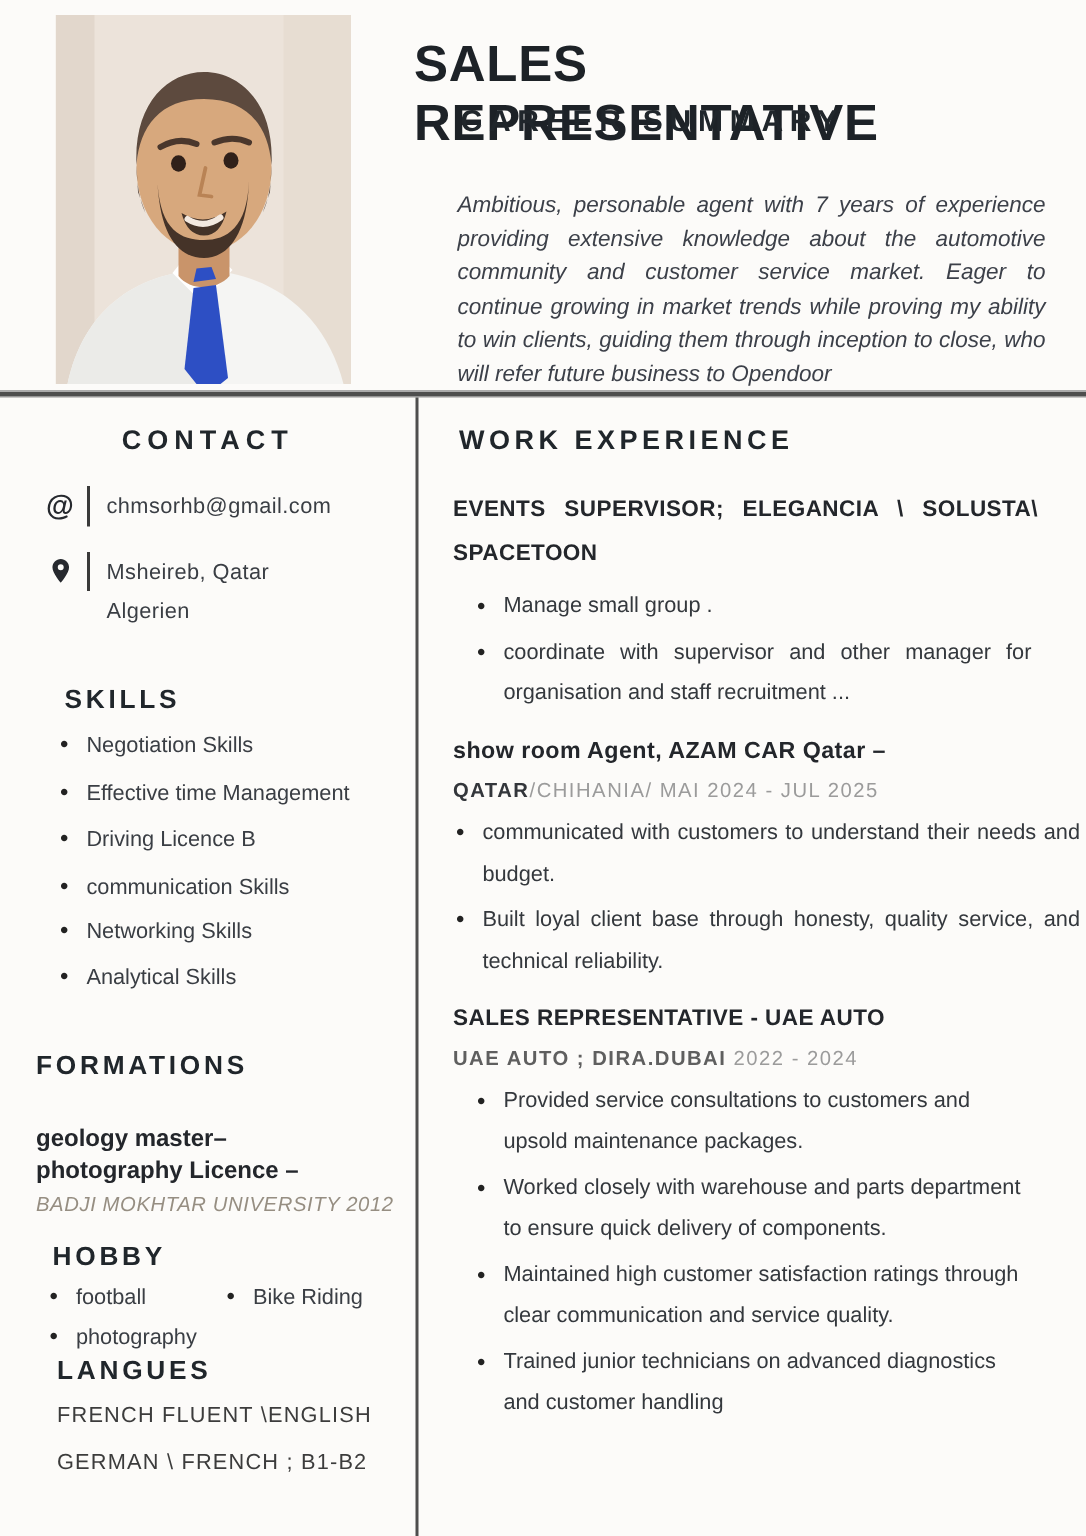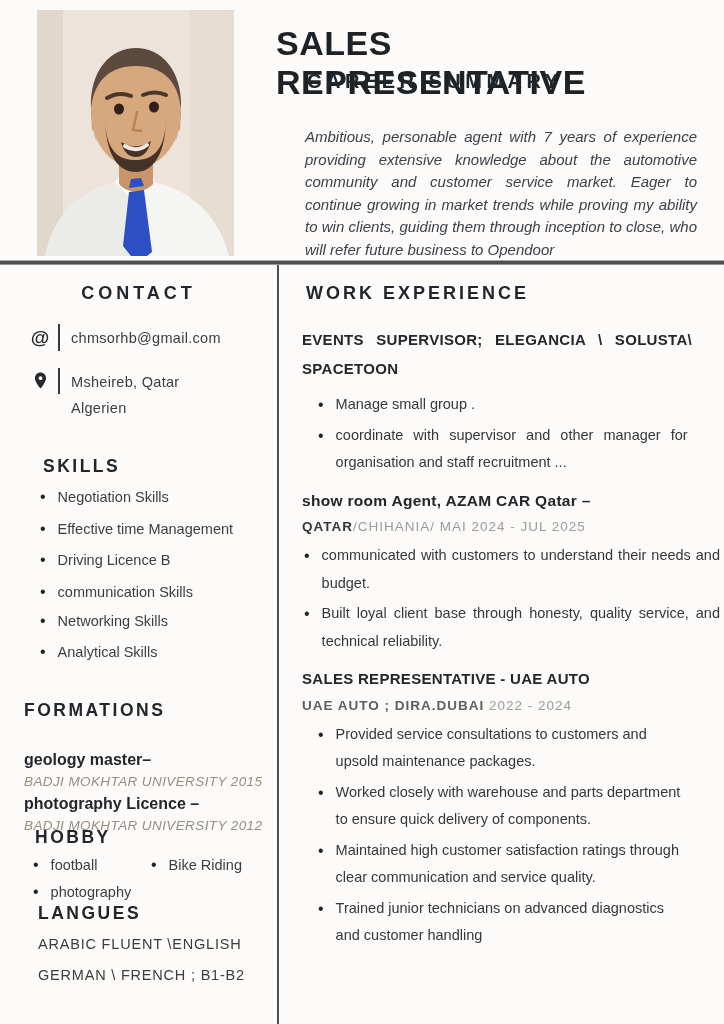--- a/index.html
+++ b/index.html
@@ -168,41 +168,40 @@
         <span>Networking Skills</span>
       </li>
     <li class="dot">
         <span>Analytical Skills</span>
       </li>
   </ul>
 
   <h2 class="formations-h">FORMATIONS</h2>
   <div class="formations-body">
     <div class="form-title">geology master–</div>
-    <div class="form-school">BADJI MOKHTAR UNIVERSITY 2015</div>
     <div class="form-title">photography Licence –</div>
     <div class="form-school">BADJI MOKHTAR UNIVERSITY 2012</div>
   </div>
 
   <h2 class="hobby-h">HOBBY</h2>
   <div class="hobby-grid">
     <div class="hobby-item dot">
         <span>football</span>
       </div>
     <div class="hobby-item dot">
         <span>Bike Riding</span>
       </div>
     <div class="hobby-item dot">
         <span>photography</span>
       </div>
   </div>
 
   <h2 class="langues-h">LANGUES</h2>
   <div class="lang-lines">
-    <div class="lang-line">ARABIC FLUENT \ENGLISH</div>
+    <div class="lang-line">FRENCH FLUENT \ENGLISH</div>
     <div class="lang-line">GERMAN \ FRENCH ; B1-B2</div>
   </div>
 
   <h2 class="we-h">WORK EXPERIENCE</h2>
 
   <div class="jobs">
 
     <section class="job">
       <h3 class="job-title jt0">EVENTS SUPERVISOR; ELEGANCIA \ SOLUSTA\ SPACETOON</h3>
       <ul class="bullets b-narrow">

